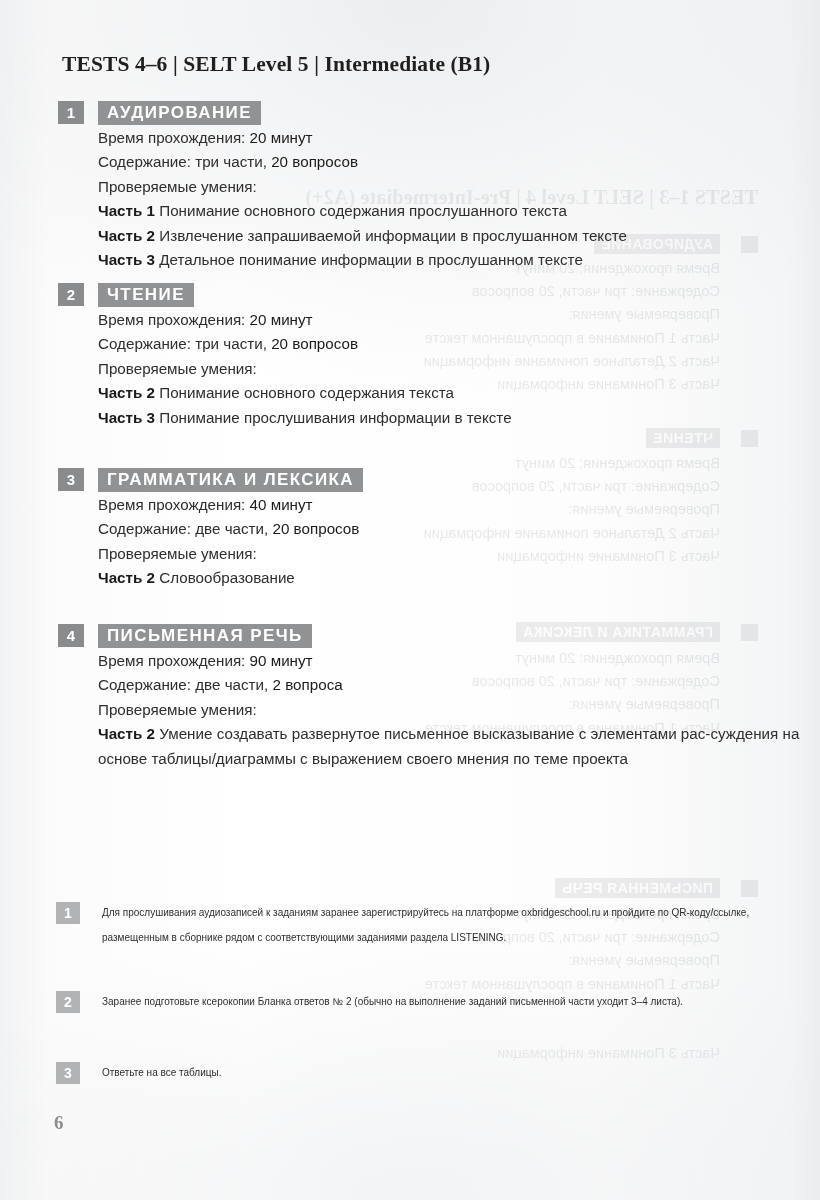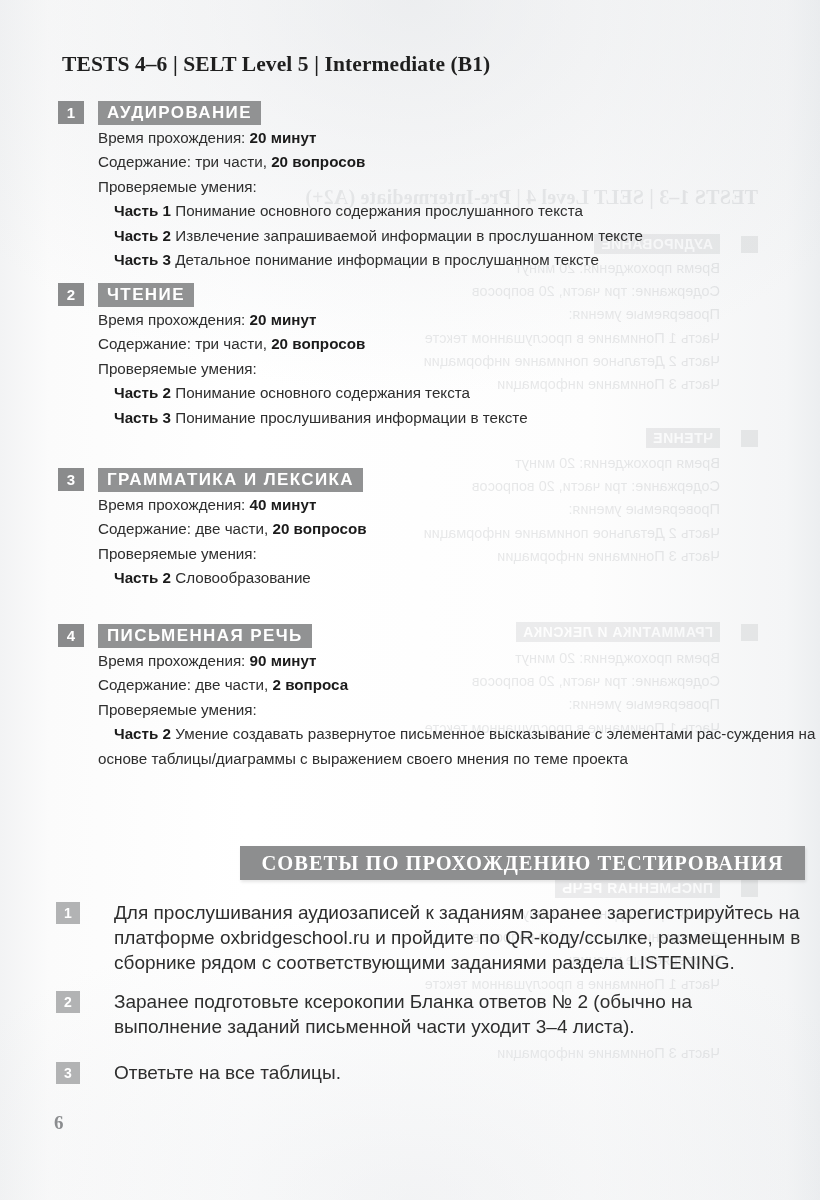--- a/index.html
+++ b/index.html
@@ -119,22 +119,22 @@
     margin-left: 40px;
     margin-top: 2px;
   }
   .line {
     font-size: 15.2px;
     line-height: 24.4px;
     color: #2e2e2e;
     white-space: nowrap;
   }
   .line.wrap { white-space: normal; }
-  .line b { font-weight: bold; color: #1b1b1b; }
-  .lbl { font-weight: bold; color: #1b1b1b; margin-left: 16px; }
+  .line b { font-weight: normal; color: #1b1b1b; }
+  .lbl { font-weight: bold; color: #1b1b1b; }
 
   
   .tips-banner {
     position: absolute;
     left: 240px;
     top: 846px;
     width: 565px;
     height: 34px;
     background: #8d8e8f;
     display: flex;
@@ -164,22 +164,22 @@
     color: #ffffff;
     font-weight: bold;
     font-size: 14px;
     display: flex;
     align-items: center;
     justify-content: center;
     flex: none;
     margin-top: 2px;
   }
   .tip-text {
-    margin-left: 34px;
-    font-size: 19px;
+    margin-left: 22px;
+    font-size: 10px;
     line-height: 25px;
     color: #2e2e2e;
     width: 690px;
   }
 
   .page-num {
     position: absolute;
     left: 54px;
     top: 1112px;
     font-family: "Liberation Serif", serif;
@@ -283,23 +283,20 @@
         <div class="sec-title">ПИСЬМЕННАЯ РЕЧЬ</div>
       </div>
       <div class="sec-body">
         <div class="line"><span>Время прохождения:</span> <b>90 минут</b></div>
         <div class="line"><span>Содержание:</span> <span>две части,</span> <b>2 вопроса</b></div>
         <div class="line">Проверяемые умения:</div>
         <div class="line wrap" style="width:736px;"><span class="lbl">Часть 2</span> <span>Умение создавать развернутое письменное высказывание с элементами рас-суждения на основе таблицы/диаграммы с выражением своего мнения по теме проекта</span></div>
       </div>
     </div>
 
-    <div class="tips-banner">
-      <span>СОВЕТЫ ПО ПРОХОЖДЕНИЮ ТЕСТИРОВАНИЯ</span>
-    </div>
 
     <div class="tip" style="top:900px;">
       <div class="tip-num">1</div>
       <div class="tip-text">Для прослушивания аудиозаписей к заданиям заранее зарегистрируйтесь на платформе oxbridgeschool.ru и пройдите по QR-коду/ссылке, размещенным в сборнике рядом с соответствующими заданиями раздела LISTENING.</div>
     </div>
 
     <div class="tip" style="top:989px;">
       <div class="tip-num">2</div>
       <div class="tip-text">Заранее подготовьте ксерокопии Бланка ответов № 2 (обычно на выполнение заданий письменной части уходит 3–4 листа).</div>
     </div>

